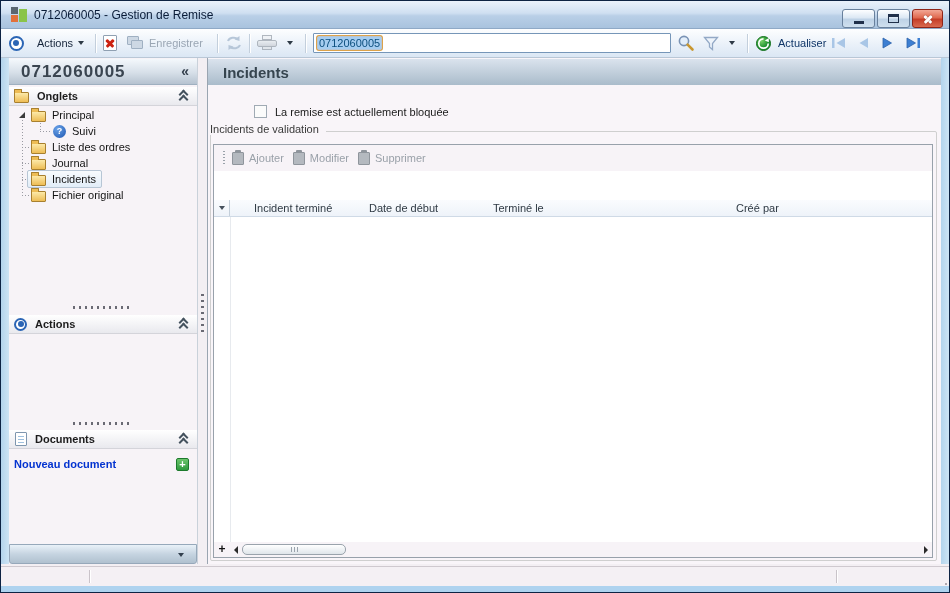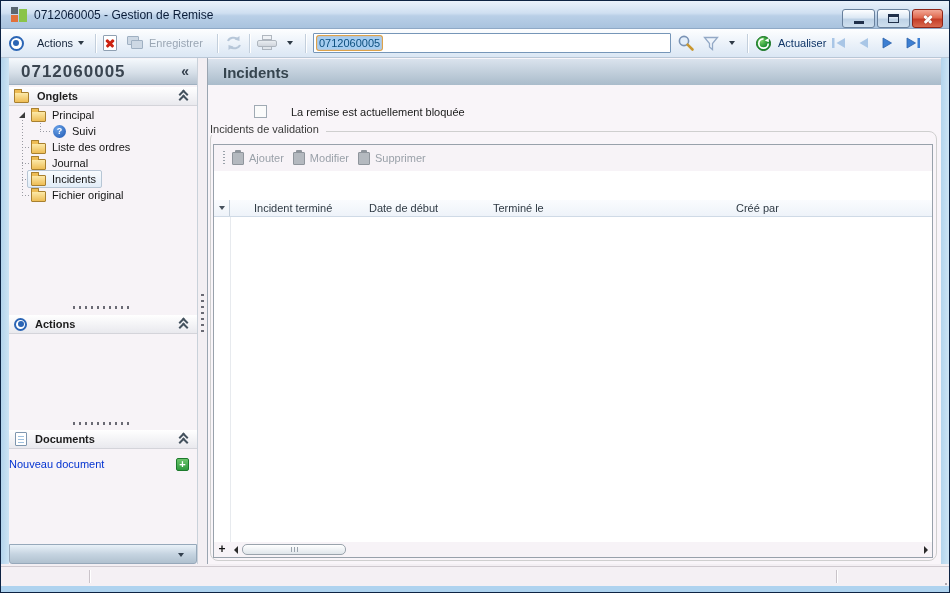--- a/index.html
+++ b/index.html
@@ -90,40 +90,40 @@
   .sel{display:flex;align-items:center;gap:6px;padding:1px 5px 1px 3px;border:1px solid #b7c6d5;border-radius:2px;
     background:linear-gradient(#f8fbfd,#e2edf8);}
   .conn-v{position:absolute;width:1px;background:repeating-linear-gradient(to bottom,#9a9aa2 0 1px,transparent 1px 3px);}
   .conn-h{position:absolute;height:1px;background:repeating-linear-gradient(to right,#9a9aa2 0 1px,transparent 1px 3px);}
   .hgrip{position:absolute;left:64px;width:58px;height:3px;
     background:repeating-linear-gradient(to right,#6a6a74 0 2px,transparent 2px 6px);}
   .docicon{position:relative;width:12px;height:14px;background:#fff;border:1px solid #7e96ae;border-radius:1px;flex:none;margin-left:6px;}
   .docicon::after{content:'';position:absolute;left:2px;right:2px;top:3px;bottom:2px;
     background:repeating-linear-gradient(to bottom,#9fc0de 0 1px,transparent 1px 3px);}
   .doc-link-row{position:absolute;left:0;right:0;top:398px;height:16px;display:flex;align-items:center;}
-  .doc-link{color:#0433d0;cursor:pointer;}
+  .doc-link{margin-left:5px;color:#0433d0;cursor:pointer;font-weight:bold;}
   .plusbtn-sb{position:absolute;right:8px;width:13px;height:13px;border:1px solid #1c7a2c;border-radius:2px;
     background:linear-gradient(#6cc46c,#2f9a3e);color:#fff;font-weight:bold;font-size:11px;line-height:11px;text-align:center;}
   .sb-collapse{position:absolute;left:0;right:0;bottom:0;height:20px;
     background:linear-gradient(#e9f1f8,#c6d4e1 50%,#b0c1cf);border:1px solid #96a8ba;border-radius:0 0 3px 3px;}
   .sb-collapse .caret{position:absolute;right:12px;top:8px;border-top-color:#32404e;}
   
   .vsplit{position:absolute;left:196px;top:57px;width:11px;bottom:28px;background:#f3eff3;
     border-left:1px solid #c9d1da;border-right:1px solid #9aa5b1;}
   .vdots{position:absolute;left:3px;top:236px;width:3px;height:38px;
     background:repeating-linear-gradient(to bottom,#6a6a74 0 2px,transparent 2px 6px);}
   
   .main{position:absolute;left:207px;top:57px;right:8px;bottom:28px;background:#f9f5f9;}
   .main-title{position:absolute;left:0;right:0;top:1px;height:26px;
     background:linear-gradient(#dae3ed,#c2cfdc 50%,#aabccb);display:flex;align-items:center;}
   .main-title span{margin-left:15px;font-size:15px;font-weight:bold;color:#36454f;}
   .main-content{position:absolute;left:0;right:0;top:27px;bottom:0;}
-  .chk-row{position:absolute;left:46px;top:20px;display:flex;align-items:center;gap:24px;}
+  .chk-row{position:absolute;left:46px;top:20px;display:flex;align-items:center;gap:8px;}
   .cb{width:13px;height:13px;border:1px solid #a0aab4;background:#fbfbfb;flex:none;}
-  .groupbox{position:absolute;left:2px;right:4px;top:46px;bottom:3px;border:1px solid #cfcfcf;border-radius:8px;}
+  .groupbox{position:absolute;left:2px;right:4px;top:46px;bottom:3px;border:1px solid #cfcfcf;border-radius:2px;}
   .gb-label{position:absolute;top:-9px;left:-1px;background:#f9f5f9;padding-right:7px;color:#3a3a3a;}
   .grid{position:absolute;left:2px;top:12px;right:3px;bottom:2px;border:1px solid #98a1ab;background:#fff;
     display:flex;flex-direction:column;}
   .grid-toolbar{height:26px;background:#f7f3f7;display:flex;align-items:center;flex:none;}
   .tgrip{width:2px;height:15px;margin:0 7px 0 9px;
     background:repeating-linear-gradient(to bottom,#9aa2aa 0 1px,transparent 1px 3px);}
   .gbtn{display:flex;align-items:center;gap:5px;margin-right:9px;color:#9aa1a9;}
   .note-icon{position:relative;width:12px;height:13px;background:#b4b9bf;border:1px solid #8f959c;border-radius:1px;flex:none;}
   .note-icon::before{content:'';position:absolute;left:2px;top:-3px;width:6px;height:3px;background:#8f959c;border-radius:1px 1px 0 0;}
   .grid-header{height:18px;flex:none;display:flex;align-items:center;

